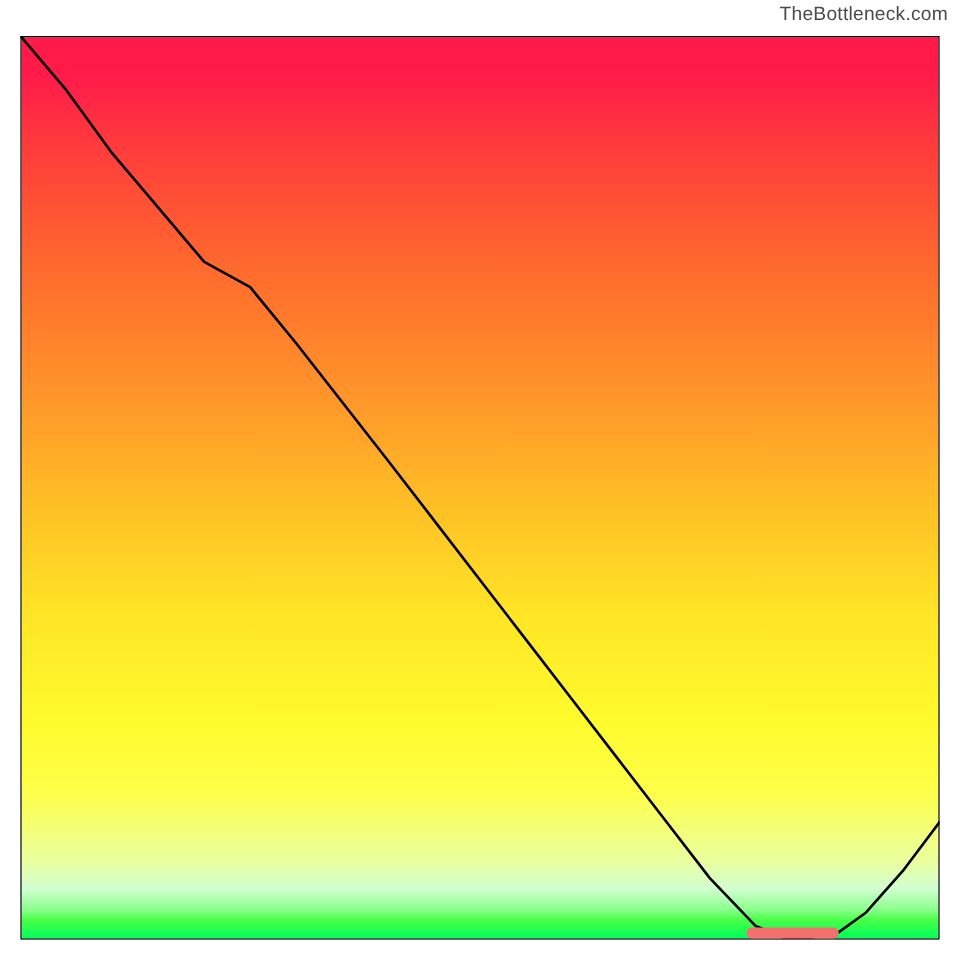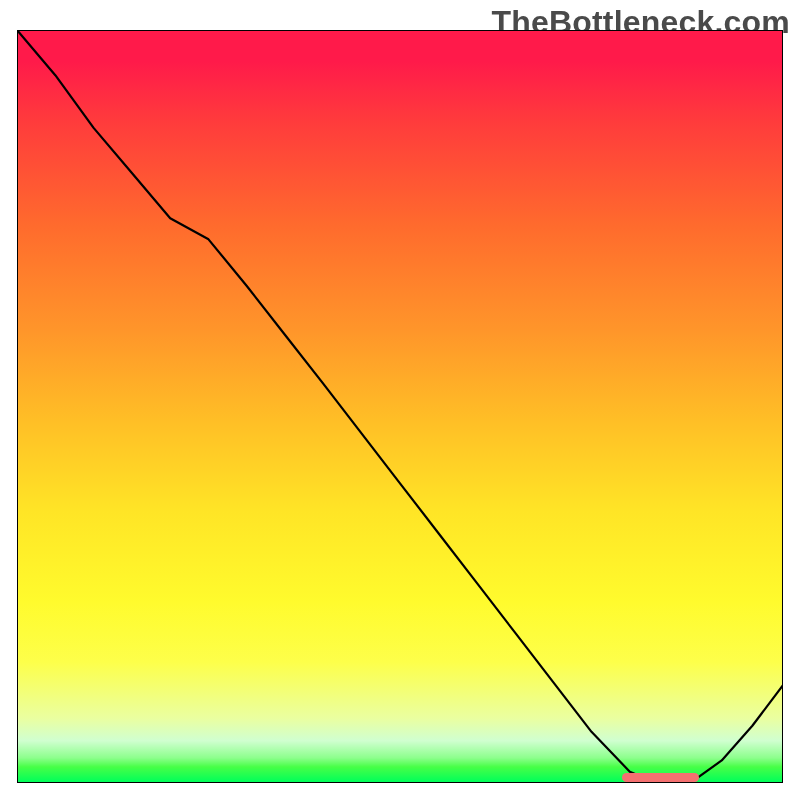--- a/index.html
+++ b/index.html
@@ -13,22 +13,22 @@
   }
   .container {
     position: relative;
     width: 800px;
     height: 800px;
   }
   .watermark {
     position: absolute;
     top: 4px;
     right: 10px;
-    font-size: 32px;
-    font-weight: 700;
+    font-size: 16px;
+    font-weight: 400;
     color: #4a4a4a;
     letter-spacing: 0.2px;
   }
   .plot {
     position: absolute;
     left: 17px;
     top: 30px;
     width: 766px;
     height: 753px;
   }

